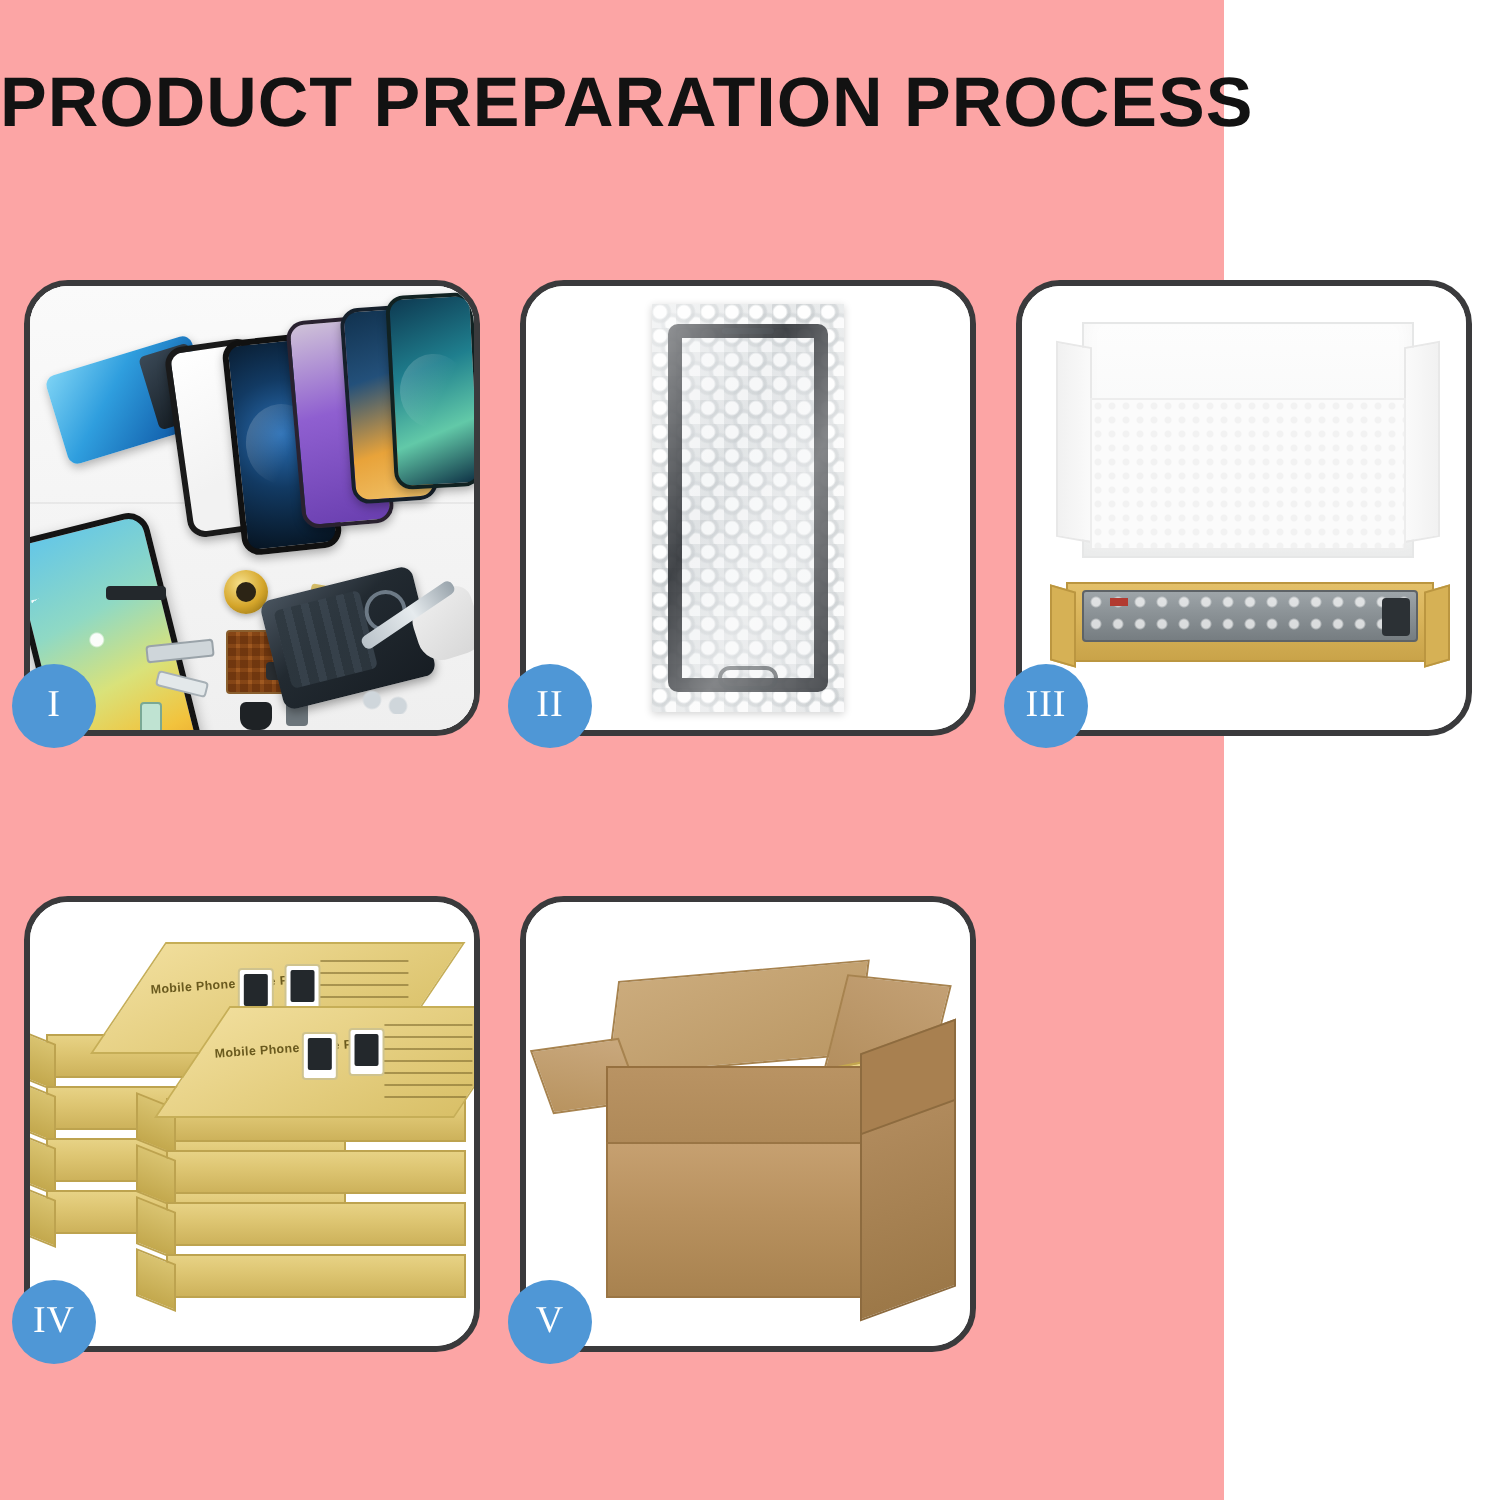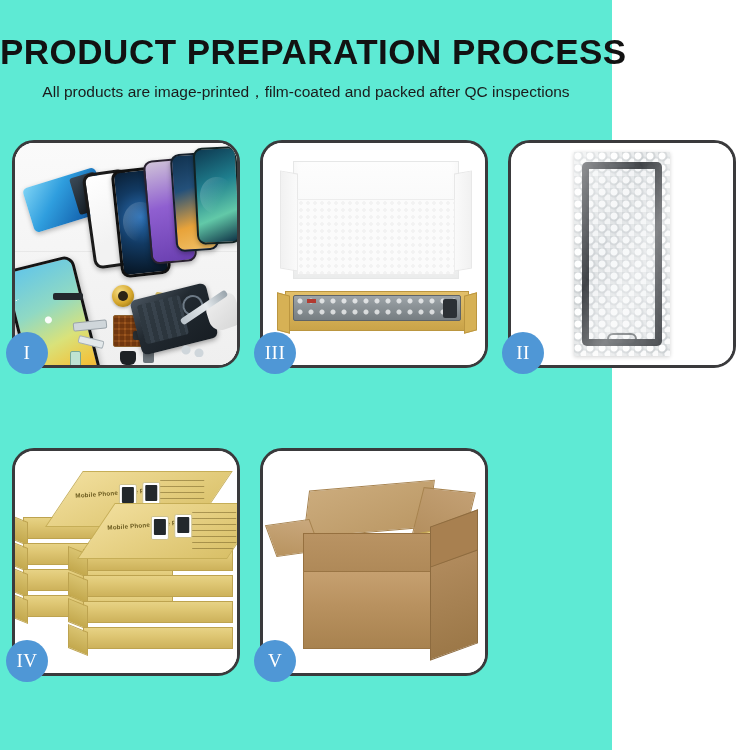--- a/index.html
+++ b/index.html
@@ -2,21 +2,21 @@
 <html><head>
 <meta charset="utf-8">
 <style>
   * { box-sizing: border-box; margin: 0; padding: 0; }
   html, body {
     width: 750px; height: 750px;
     background: #ffffff;
     font-family: "Liberation Sans", sans-serif;
     overflow: hidden;
   }
-  .page { position: relative; width: 612px; height: 750px; background:#5eead4; }
+  .page { position: relative; width: 612px; height: 750px; background:#fca5a5; }
 
   
   .header { padding-top: 34px; text-align: center; }
   .title {
     font-size: 35px; font-weight: 700; color: #121212;
     letter-spacing: 0.5px; line-height: 1.05; white-space: nowrap;
   }
   .subtitle {
     margin-top: 11px; font-size: 15.5px; color: #1b1b1b;
     font-weight: 400; white-space: nowrap;
@@ -381,21 +381,20 @@
   .tab-a{ left: 30px; bottom: 96px; }
   .tab-b{ left: 42px; bottom: 22px; }
 </style>
 </head>
 <body>
 
 <div class="page">
 
   <div class="header">
     <div class="title">PRODUCT PREPARATION PROCESS</div>
-    <div class="subtitle">All products are image-printed，film-coated and packed after QC inspections</div>
   </div>
 
   <div class="grid">
 
     <div class="card">
       <div class="card-inner p1">
         <div class="soft-bg"></div>
         <div class="line-faint" style="top:108px"></div>
         <div class="lcd-blue"></div>
         <div class="phone ph-a"></div>
@@ -419,38 +418,38 @@
         <div class="part conn-g"></div>
         <div class="phone-back"></div>
         <div class="hand"></div>
         <div class="tweezers"></div>
         <div class="screws"></div>
       </div>
       <div class="badge">I</div>
     </div>
 
     <div class="card">
+      <div class="card-inner p2">
+        <div class="bubble-sheet">
+          <div class="screen-dark"></div>
+          <div class="bubble-gloss"></div>
+        </div>
+      </div>
+      <div class="badge">II</div>
+    </div>
+
+    <div class="card">
       <div class="card-inner p3">
         <div class="box3-lid"></div>
         <div class="foam3"></div>
         <div class="tray3"></div>
         <div class="item3"></div>
         <div class="item3-red"></div>
       </div>
       <div class="badge">III</div>
-    </div>
-
-    <div class="card">
-      <div class="card-inner p2">
-        <div class="bubble-sheet">
-          <div class="screen-dark"></div>
-          <div class="bubble-gloss"></div>
-        </div>
-      </div>
-      <div class="badge">II</div>
     </div>
 
     <div class="card">
       <div class="card-inner p4">
         <div class="stack">
 
           <div class="sbox c1" style="top:44px"></div>
           <div class="sbox c1" style="top:70px"></div>
           <div class="sbox c1" style="top:96px"></div>
           <div class="sbox c1" style="top:122px"></div>

